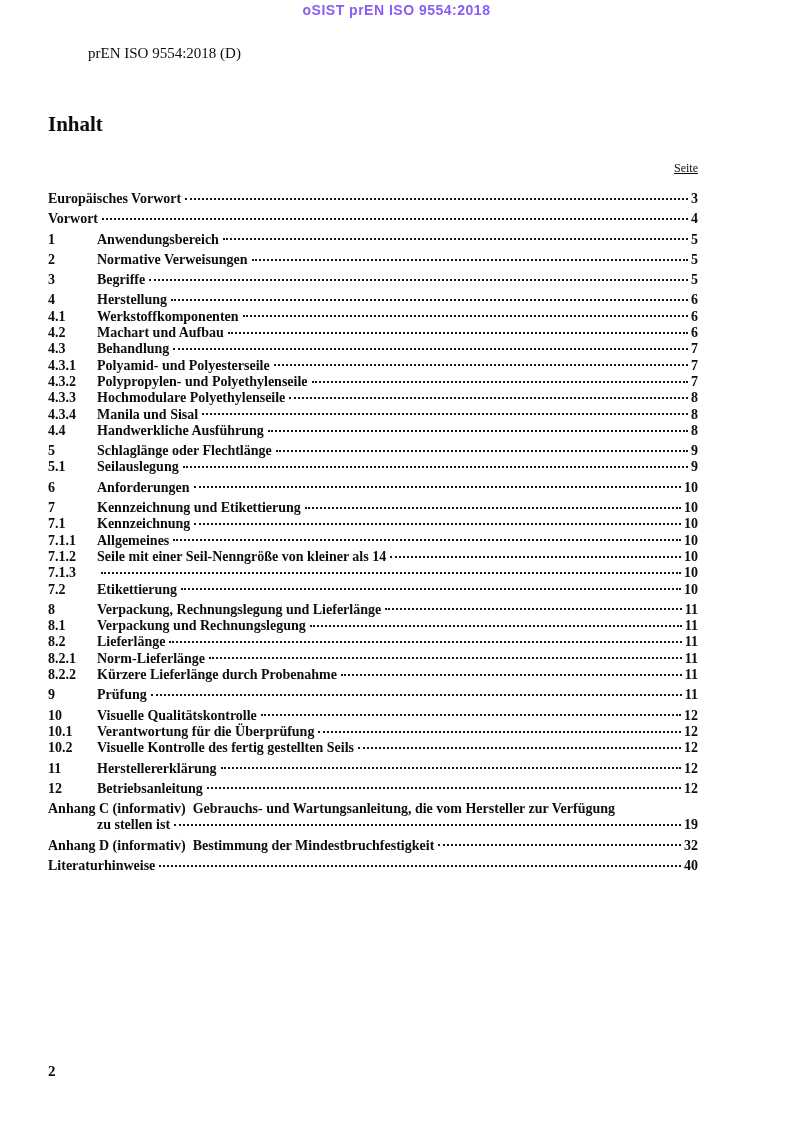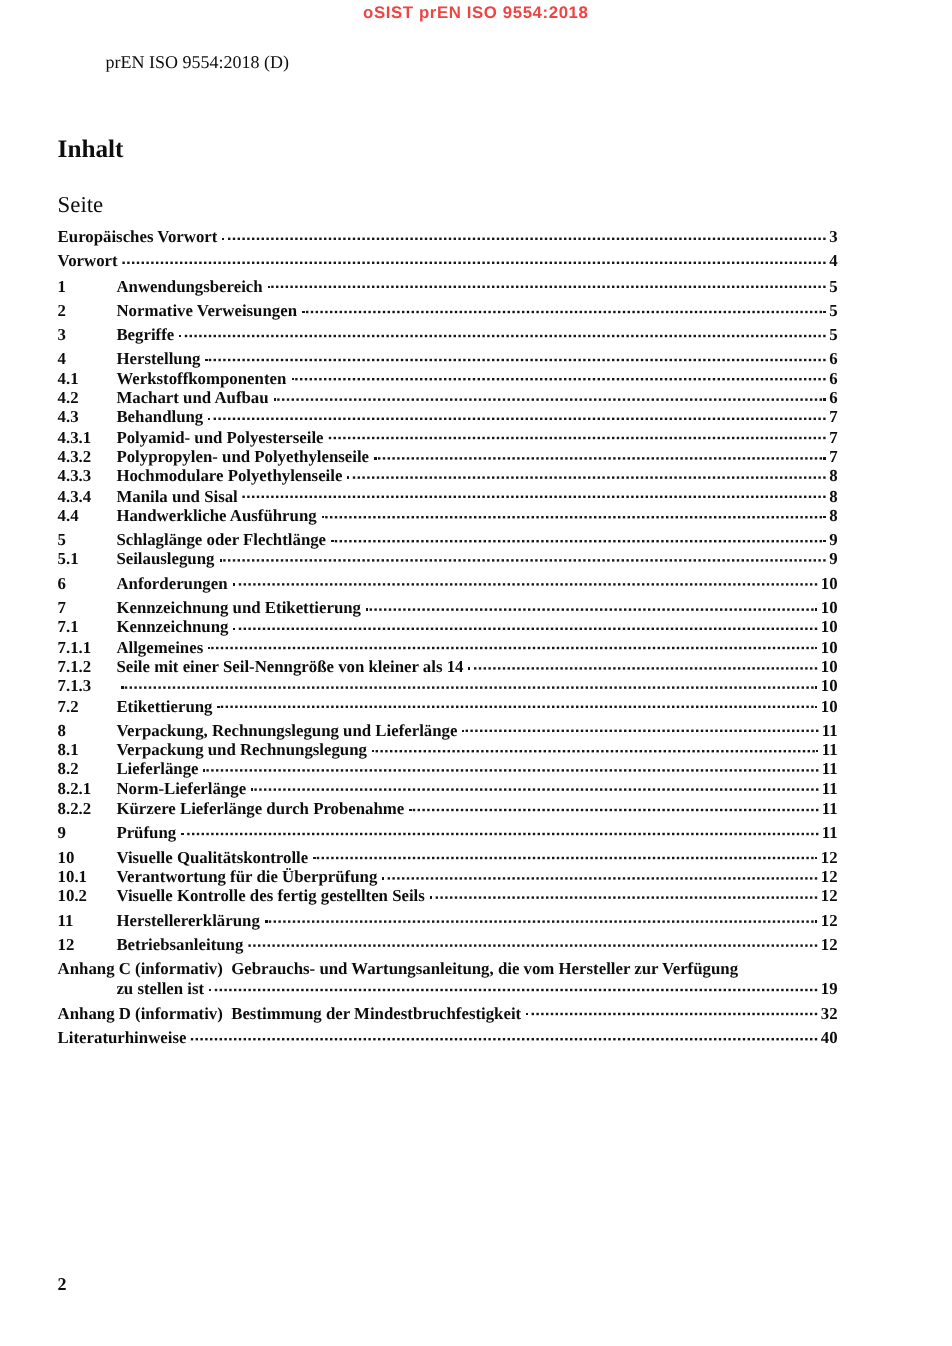--- a/index.html
+++ b/index.html
@@ -11,37 +11,39 @@
     position: relative;
     overflow: hidden;
   }
   .watermark {
     position: absolute; top: 2px; left: 0; right: 0;
     text-align: center;
     font-family: "Liberation Sans", sans-serif;
     font-weight: bold;
     font-size: 14px;
     letter-spacing: 0.5px;
-    color: #ef4444;
+    color: #8b5cf6;
   }
   .doc-ref {
     position: absolute; top: 45px; left: 48px;
     font-weight: normal;
     font-size: 15px;
     margin-left: 40px;
   }
   .toc-title {
     position: absolute; top: 112px; left: 48px;
     font-weight: bold;
     font-size: 21px;
   }
   .seite-header {
     position: absolute; top: 161px; left: 48px;
     width: 650px;
-    font-size: 19px;
+    text-align: right;
+    font-size: 12px;
+    text-decoration: underline;
   }
   .toc {
     position: absolute; top: 191px; left: 48px;
     width: 650px;
   }
   .toc-row {
     display: flex;
     align-items: center;
     line-height: 16.3px;
     font-size: 14px;

